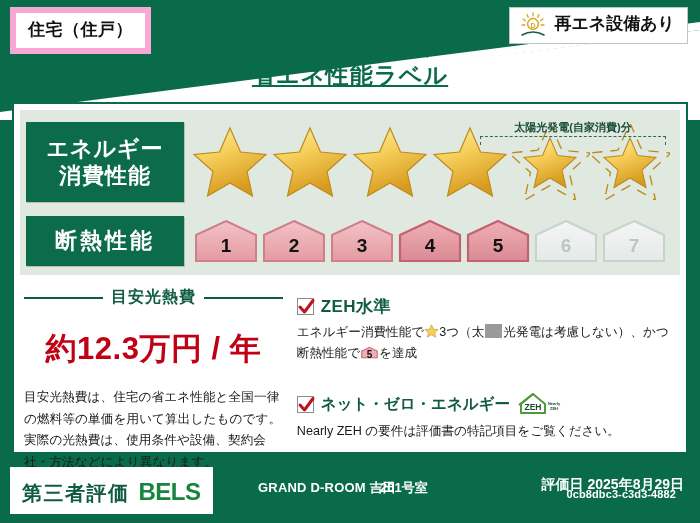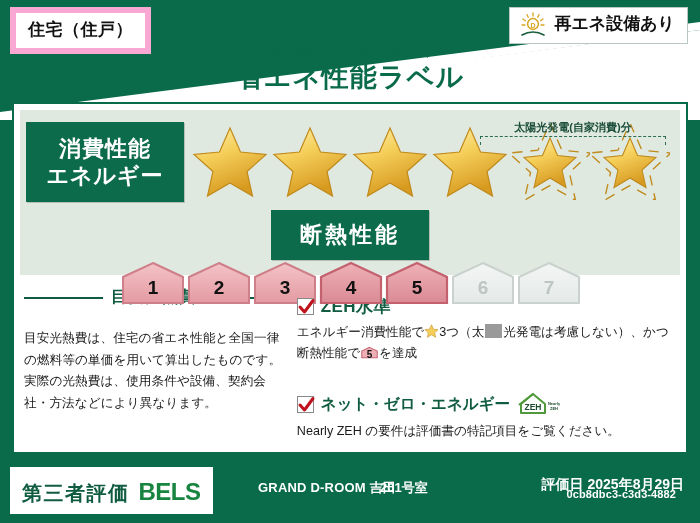--- a/index.html
+++ b/index.html
@@ -51,24 +51,25 @@
     position: absolute; left: 0; right: 0; top: 43px;
     text-align: center; z-index: 5;
   }
   .title-sub {
     font-size: 14.5px; font-weight: bold; color: #0a6b4a;
     letter-spacing: 0.6px;
     line-height: 1.15;
     font-family: Liberation Mono, monospace;
   }
   .title-main {
-    font-size: 27px; font-weight: bold; color: #0a6b4a;
+    font-size: 23px; font-weight: bold; color: #0a6b4a;
     letter-spacing: 1.2px;
     line-height: 1.25;
     margin-top: 1px;
+    text-decoration: underline;
   }
 
   
   .card {
     position: absolute;
     left: 12px; top: 102px;
     width: 676px; height: 352px;
     background: #ffffff;
     border: 2px solid #0a6b4a;
     z-index: 4;
@@ -79,21 +80,21 @@
     background: #dfe9e0;
     margin: 6px 6px 0 6px;
     padding: 4px 0 3px 0;
   }
   .perf-row {
     display: flex; align-items: center;
     padding: 0 6px;
     position: relative;
   }
   .perf-row.energy { height: 96px; }
-  .perf-row.insul  { height: 62px; flex-direction: column; }
+  .perf-row.insul  { height: 62px; }
 
   .perf-tag {
     background: #0b6b4b;
     color: #fff;
     font-weight: bold;
     text-align: center;
     flex: 0 0 auto;
     display: flex; flex-direction: column;
     align-items: center; justify-content: center;
     box-shadow: 1px 1px 0 rgba(0,0,0,0.18);
@@ -318,22 +319,22 @@
     <div class="title-sub">建築物省エネ法に基づく</div>
     <div class="title-main">省エネ性能ラベル</div>
   </div>
 
   <div class="card">
 
     <div class="perf-panel">
 
       <div class="perf-row energy">
         <div class="perf-tag">
+          <span>エネルギー</span>
           <span>消費性能</span>
-          <span>エネルギー</span>
         </div>
         <div class="stars">
 
           <div class="solar-note">太陽光発電(自家消費)分</div>
           <div class="solar-bracket"></div>
 
           <svg class="star" viewBox="0 0 80 76">
             <defs>
                 <linearGradient id="gA" x1="0" y1="0" x2="0.4" y2="1">
               <stop offset="0%" stop-color="#fdf0b0"></stop>
@@ -443,20 +444,21 @@
     </div>
 
     <div class="lower">
 
       <div class="col-left">
         <div class="cost-head">
           <div class="ln"></div>
           <div class="tx">目安光熱費</div>
           <div class="ln"></div>
         </div>
+        <div class="cost-value">約12.3万円 / 年</div>
         <div class="cost-note">目安光熱費は、住宅の省エネ性能と全国一律の燃料等の単価を用いて算出したものです。実際の光熱費は、使用条件や設備、契約会社・方法などにより異なります。</div>
       </div>
 
       <div class="col-right">
 
         <div class="zeh-block">
           <div class="zeh-head">
             <span class="chk">
               <svg width="19" height="20" viewBox="0 0 19 20">
                 <path d="M3 10 L7.5 15 L16 3.5" fill="none" stroke="#c0121c" stroke-width="3" stroke-linecap="round" stroke-linejoin="round"></path>

